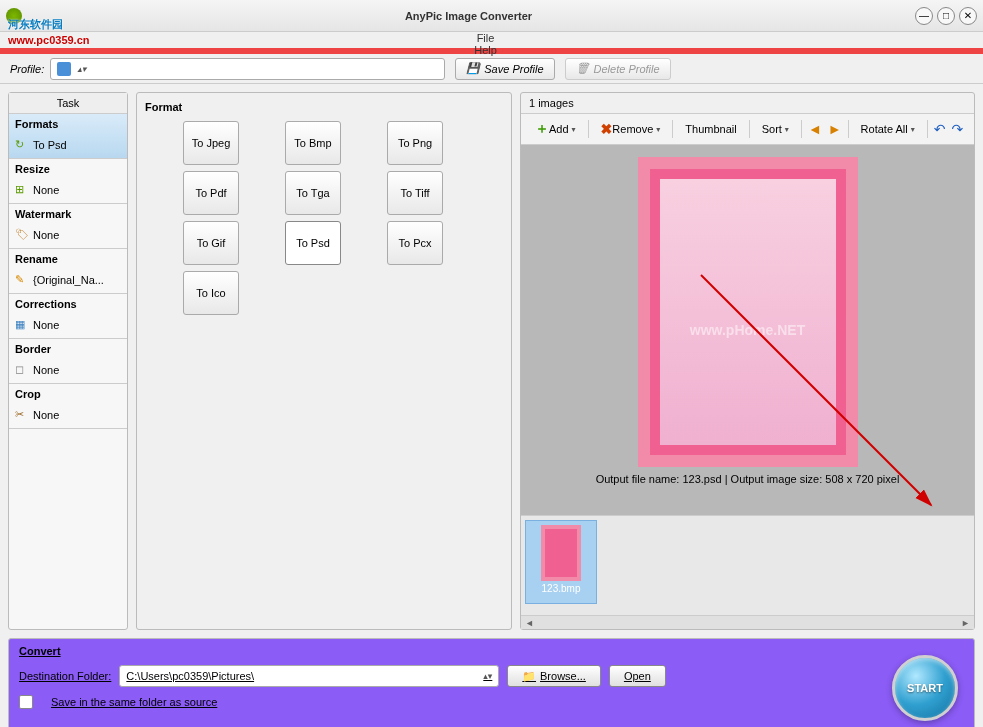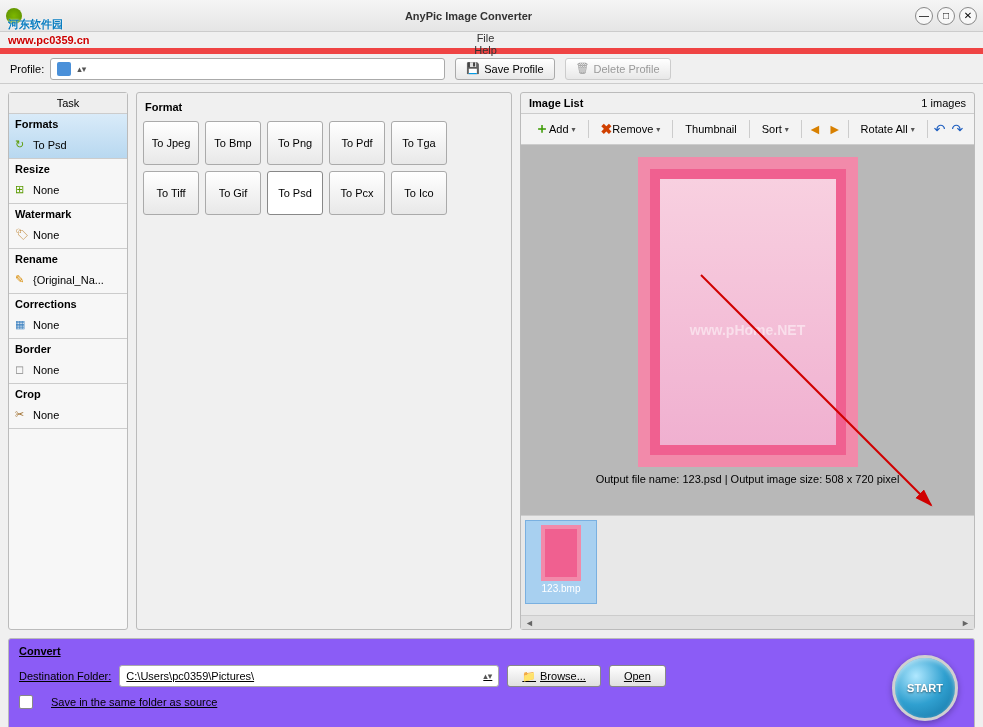--- a/index.html
+++ b/index.html
@@ -9,21 +9,21 @@
 .titlebar .app-icon { width: 16px; height: 16px; background: radial-gradient(circle, #7db800, #598a00); border-radius: 50%; margin-right: 4px; }
 .titlebar .title { flex: 1; text-align: center; font-weight: bold; color: #333; }
 .titlebar .win-btn { width: 18px; height: 18px; border: 1px solid #888; border-radius: 50%; background: #f8f8f8; margin-left: 4px; display: flex; align-items: center; justify-content: center; cursor: pointer; font-size: 10px; }
 
 .menubar { height: 22px; padding: 0 24px; display: flex; align-items: center; border-bottom: 6px solid #ef4444; background: #f0f0f0; position: relative; flex-direction: column; }
 .menubar span { margin-right: 12px; cursor: pointer; color: #333; }
 
 .watermark-logo { position: absolute; top: 8px; left: 8px; z-index: 100; pointer-events: none; color: #0a7dc0; font-size: 22px; font-weight: bold; text-shadow: 0 0 2px #fff; }
 .watermark-logo .sub { font-size: 11px; color: #c00; display: block; }
 
-.profile-row { height: 30px; display: flex; align-items: center; padding: 4px 10px; border-bottom: 1px solid #ccc; background: #f0f0f0; }
+.profile-row { height: 30px; display: flex; align-items: center; padding: 4px 10px; border-bottom: 1px solid #ccc; background: #f0f0f0; font-style: italic; }
 .profile-row label { margin-right: 6px; }
 .profile-select { flex: 0 0 395px; height: 22px; border: 1px solid #aaa; background: #fff; display: flex; align-items: center; padding: 0 6px; border-radius: 3px; }
 .profile-select .icon { width: 14px; height: 14px; background: #4a90d9; border-radius: 2px; margin-right: 6px; }
 .profile-select .text { flex: 1; }
 .profile-select .arrow { font-size: 9px; color: #555; }
 .profile-btn { height: 22px; padding: 0 10px; margin-left: 10px; border: 1px solid #aaa; background: linear-gradient(#fff, #e8e8e8); border-radius: 3px; display: flex; align-items: center; cursor: pointer; }
 .profile-btn.disabled { color: #999; border-color: #ccc; }
 .profile-btn .ico { width: 14px; height: 14px; margin-right: 4px; }
 
 .main-area { display: flex; padding: 8px; gap: 8px; height: 554px; }
@@ -39,21 +39,21 @@
 .ico-resize { color: #5a9a00; }
 .ico-tag { color: #c0883a; }
 .ico-pencil { color: #d88a00; }
 .ico-correct { color: #3a80c0; }
 .ico-border { color: #888; }
 .ico-crop { color: #a07030; }
 
 .format-panel { width: 376px; border: 1px solid #bbb; background: #f0f0f0; border-radius: 3px; padding: 6px; }
 .format-panel .panel-title { font-weight: bold; padding: 2px 2px 8px; }
 .format-grid { display: flex; flex-wrap: wrap; gap: 6px; }
-.format-btn { width: 56px; height: 44px; border: 1px solid #aaa; background: linear-gradient(#fff, #e8e8e8); border-radius: 3px; display: flex; align-items: center; justify-content: center; cursor: pointer; }
+.format-btn { width: 56px; height: 44px; border: 1px solid #aaa; background: linear-gradient(#fff, #e8e8e8); border-radius: 3px; display: flex; align-items: center; justify-content: center; cursor: pointer; margin-left: 40px; }
 .format-btn.selected { background: #fff; border-color: #888; }
 
 .image-panel { flex: 1; border: 1px solid #bbb; background: #f0f0f0; border-radius: 3px; display: flex; flex-direction: column; }
 .image-panel .panel-head { display: flex; padding: 4px 8px; border-bottom: 1px solid #ccc; }
 .image-panel .panel-head .ptitle { font-weight: bold; flex: 1; }
 .toolbar { display: flex; align-items: center; padding: 4px 8px; gap: 6px; border-bottom: 1px solid #ccc; background: #f3f3f3; }
 .tb-btn { display: flex; align-items: center; padding: 2px 6px; cursor: pointer; border-radius: 2px; }
 .tb-sep { width: 1px; height: 18px; background: #ccc; }
 .tb-arrow { font-size: 8px; color: #555; margin-left: 3px; }
 .ico-add { color: #3a9a00; font-weight: bold; font-size: 14px; }
@@ -188,21 +188,20 @@
         <div class="format-btn">To Tiff</div>
         <div class="format-btn">To Gif</div>
         <div class="format-btn selected">To Psd</div>
         <div class="format-btn">To Pcx</div>
         <div class="format-btn">To Ico</div>
       </div>
   </div>
 
   <div class="image-panel">
     <div class="panel-head">
-      <span class="ptitle">Image List</span>
       <span>1 images</span>
     </div>
     <div class="toolbar">
       <div class="tb-btn">
         <span class="ico-add">＋</span>
         <span>Add</span>
         <span class="tb-arrow">▾</span>
       </div>
       <div class="tb-sep"></div>
       <div class="tb-btn">

